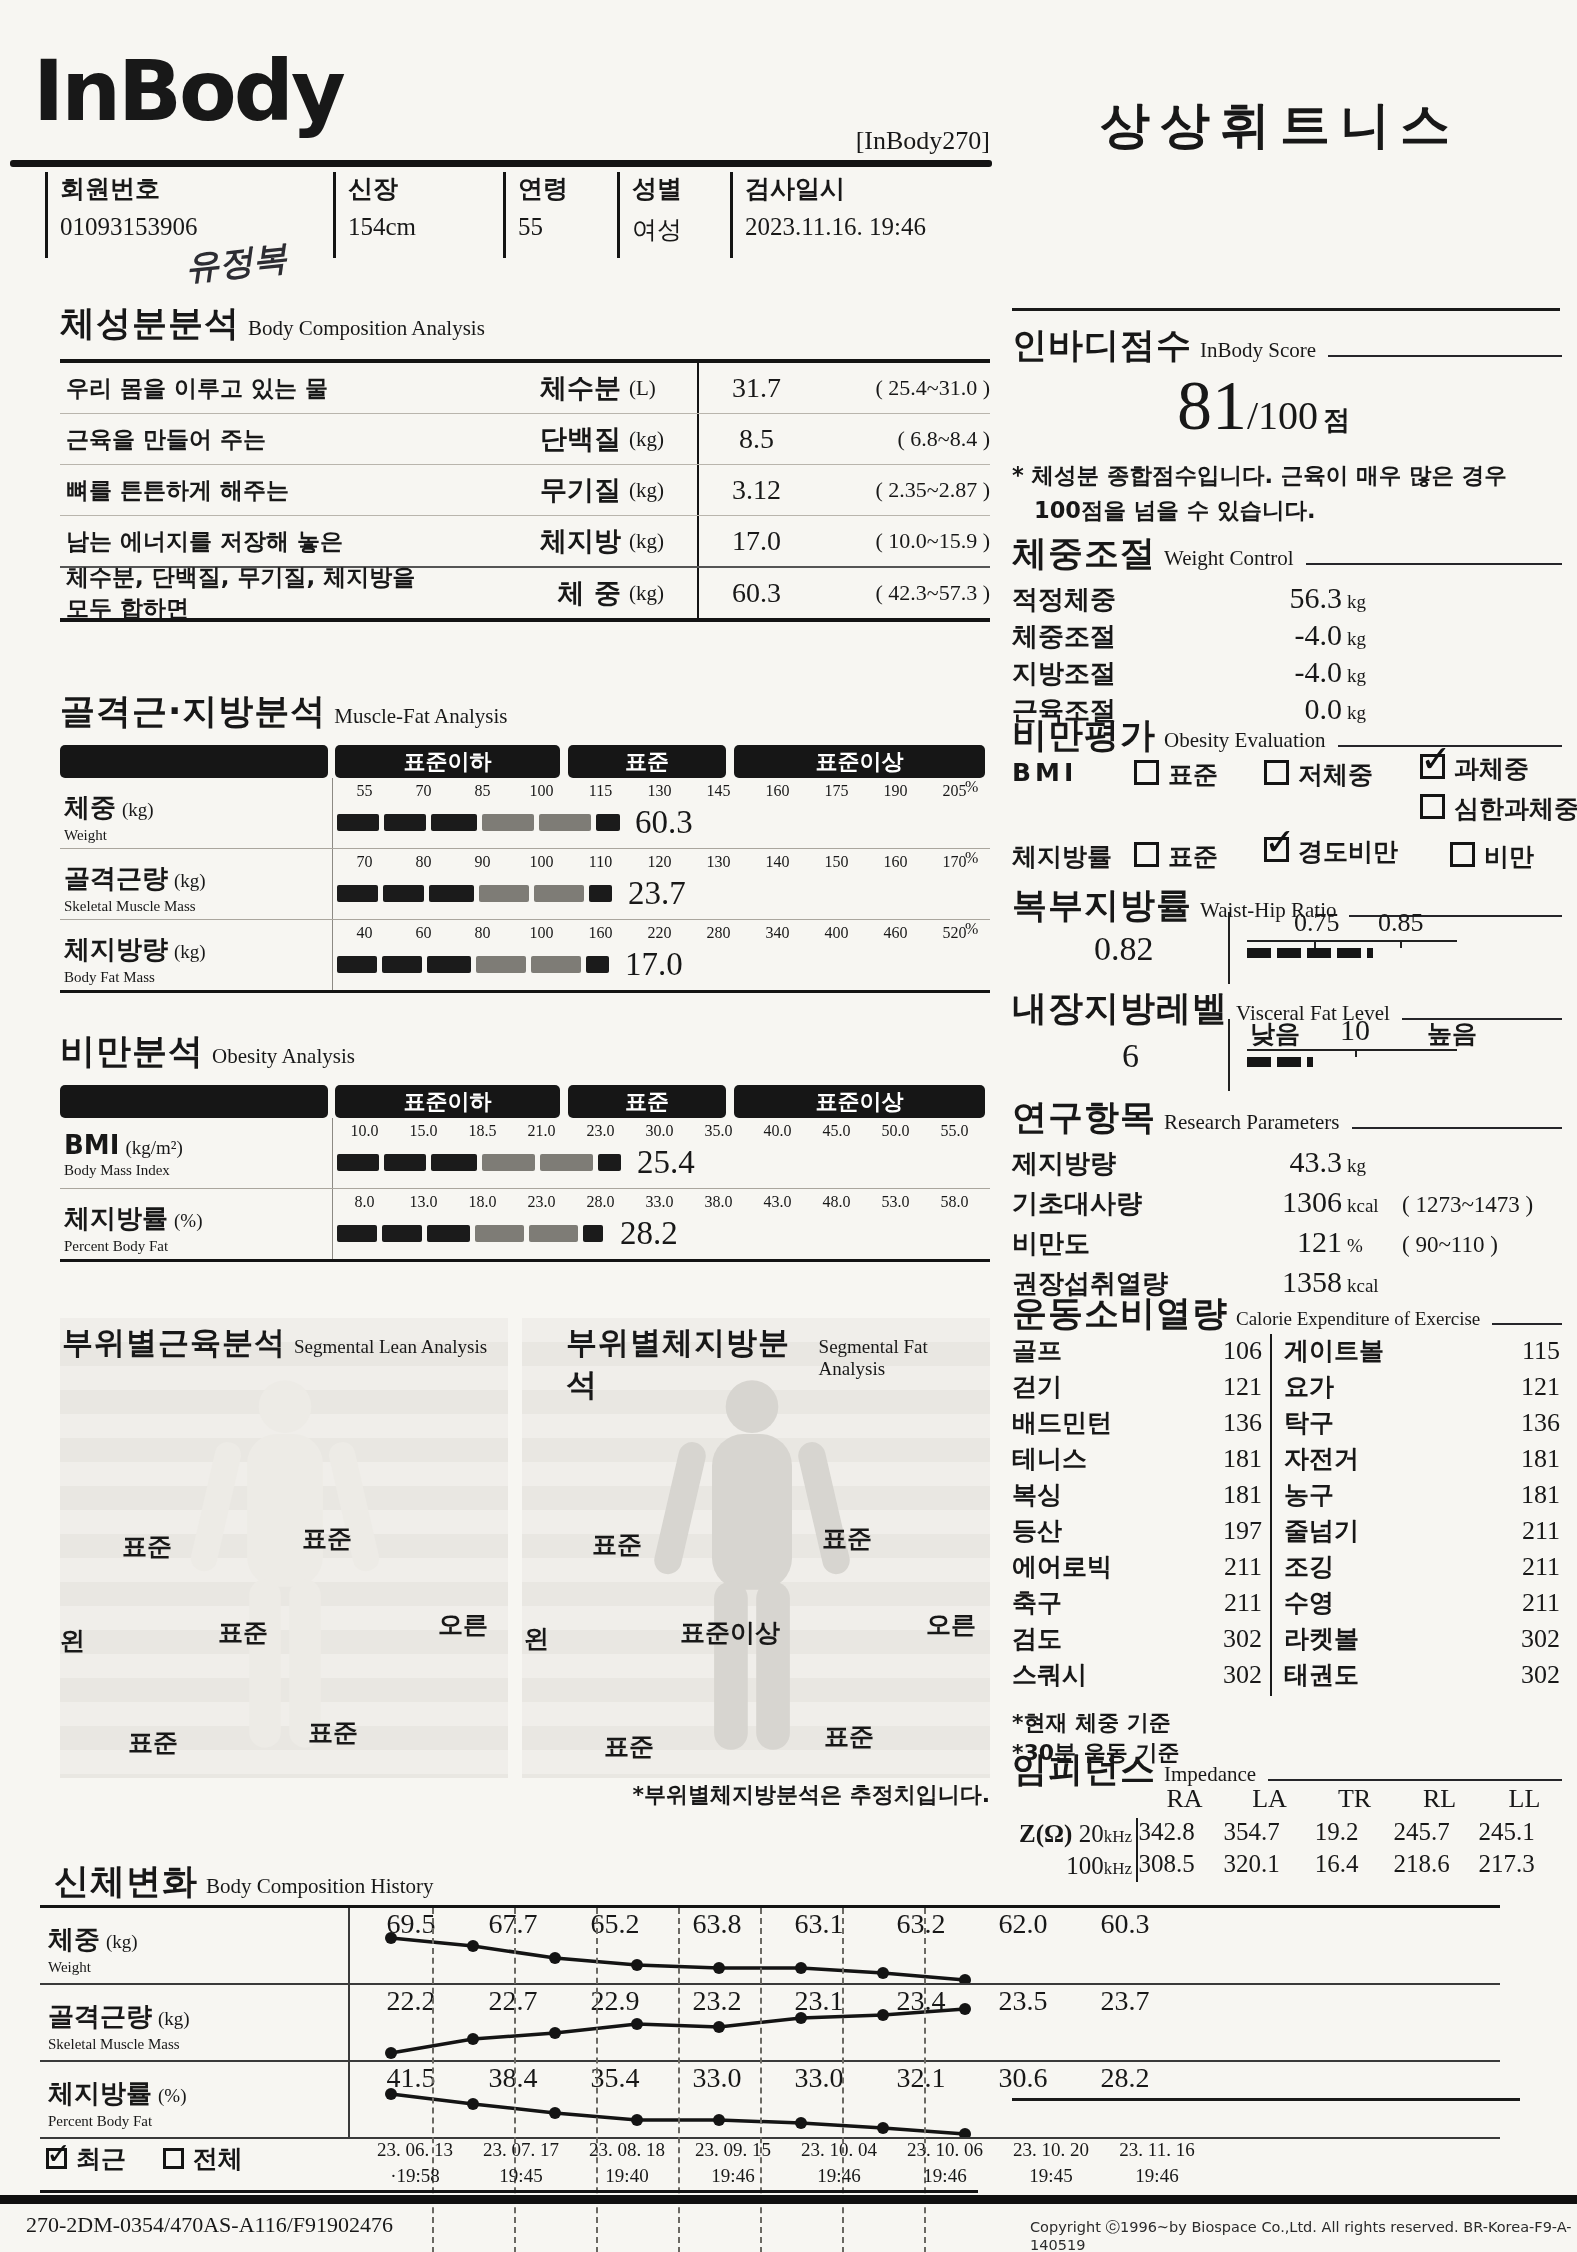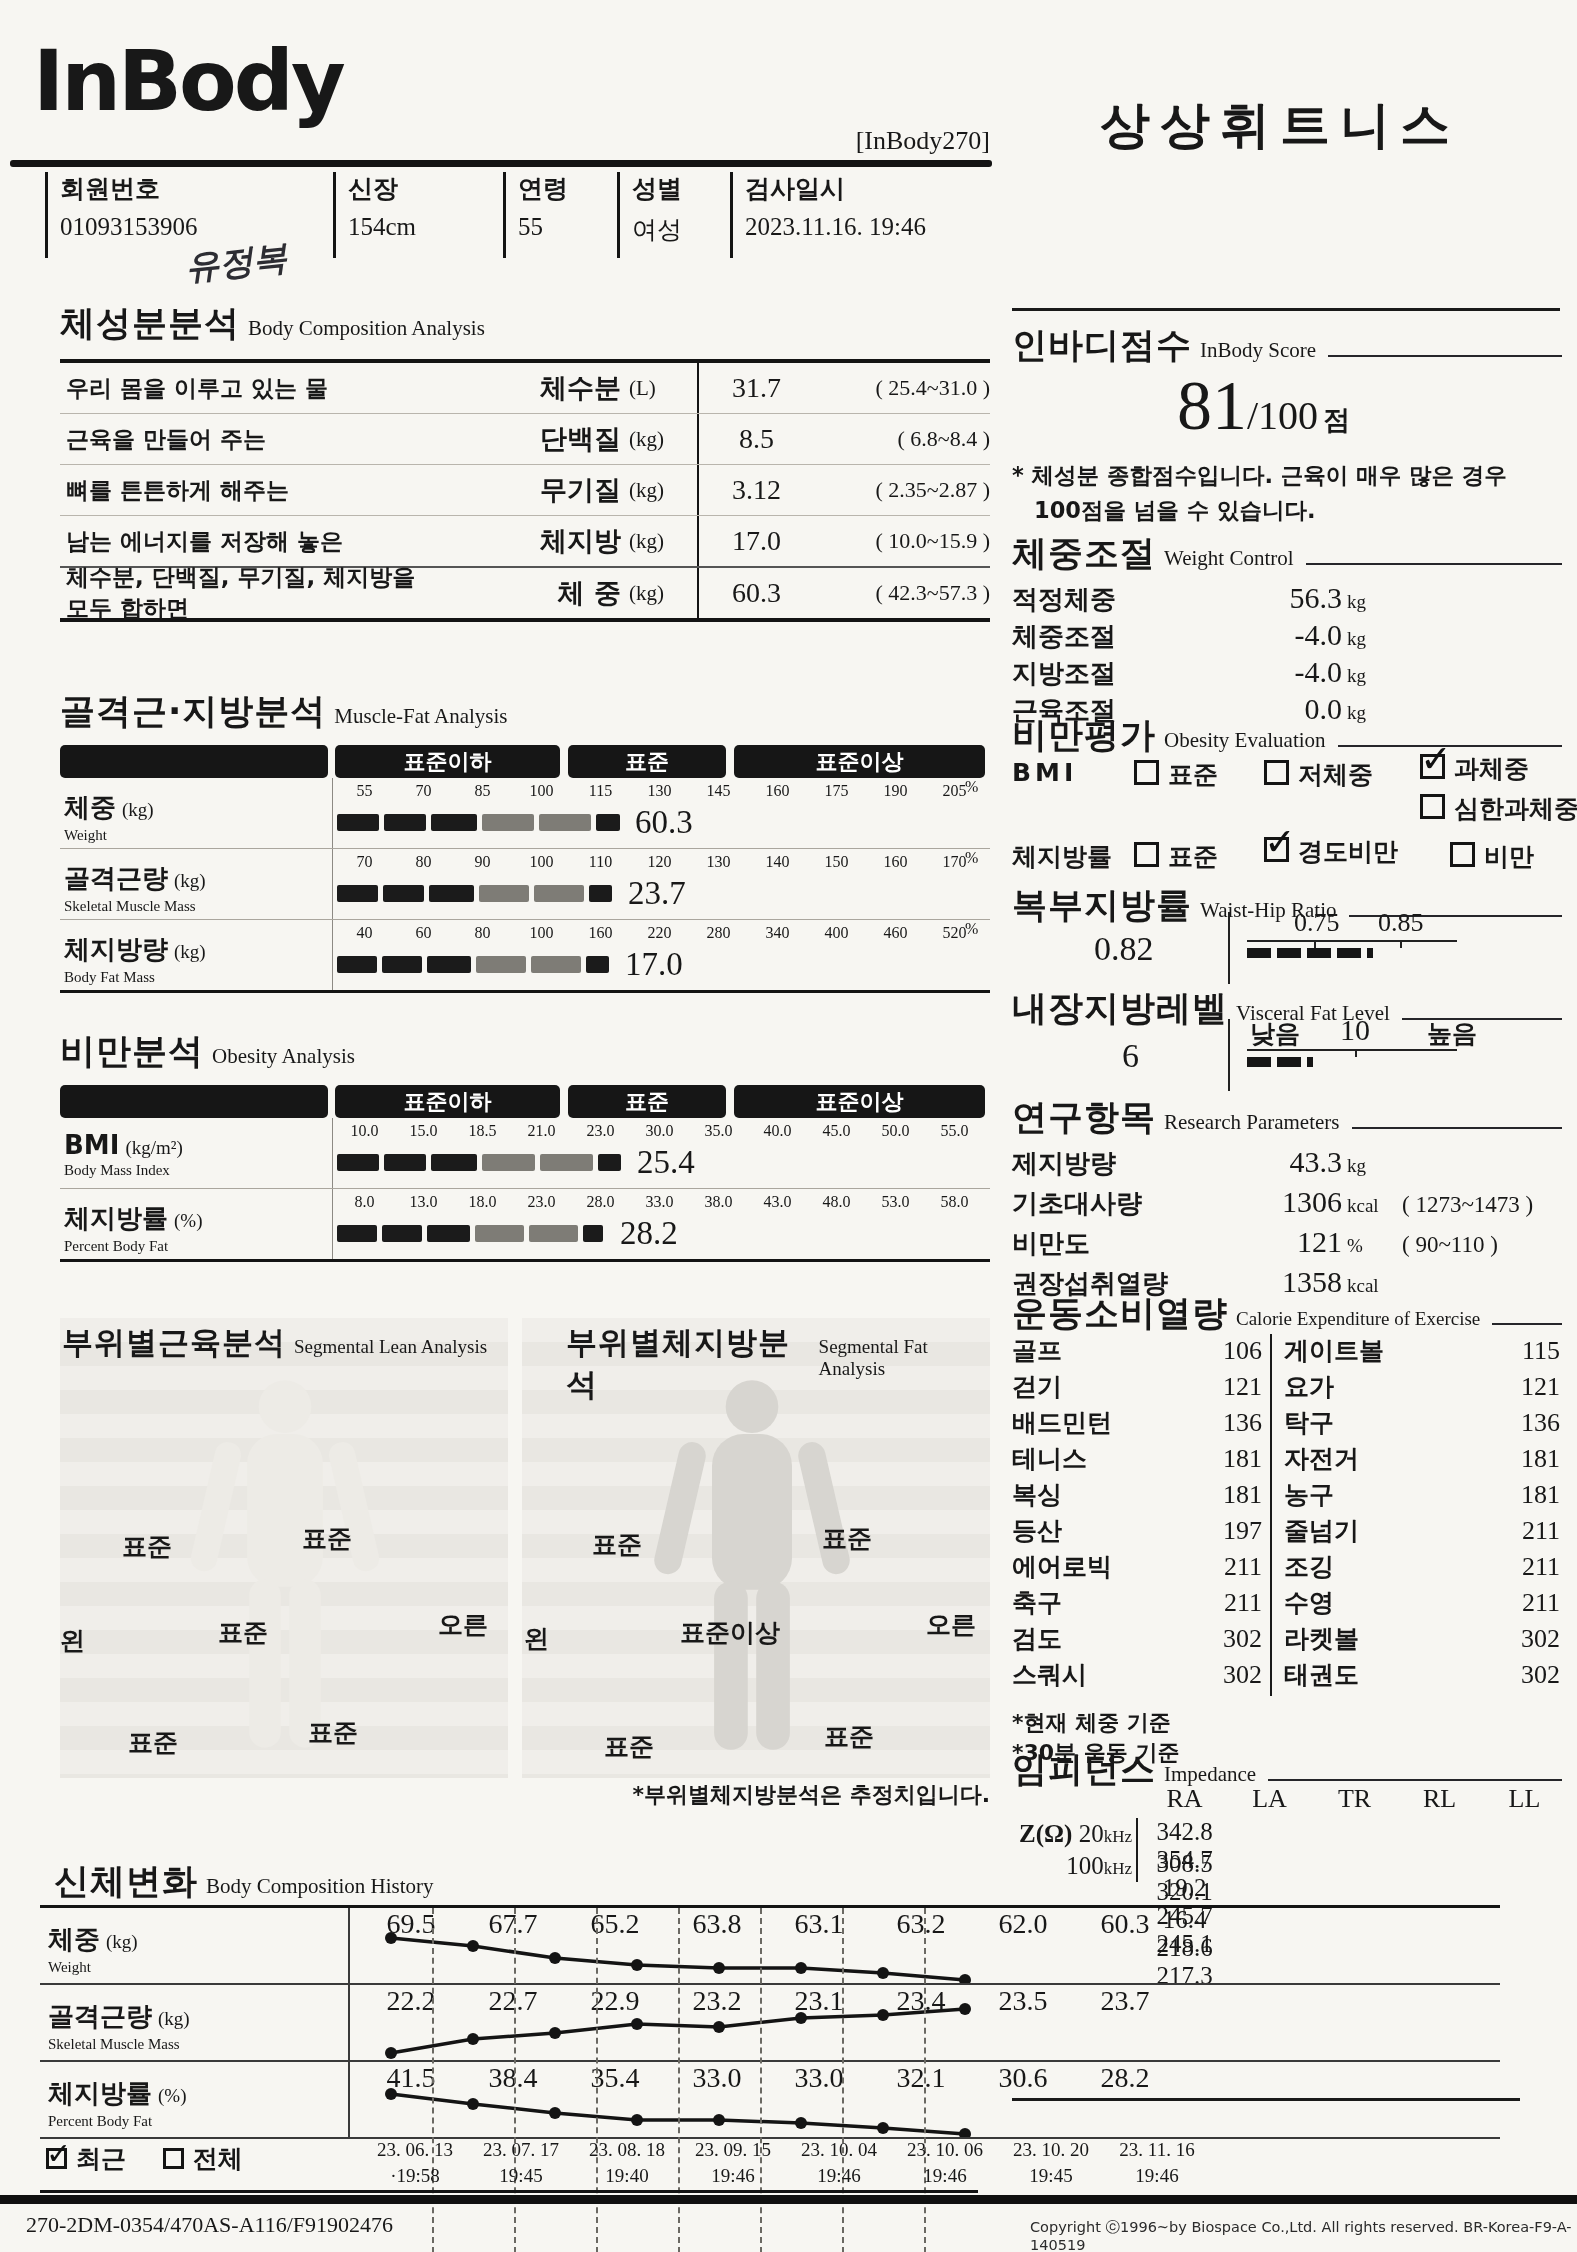--- a/index.html
+++ b/index.html
@@ -2,21 +2,21 @@
 <html><head>
 <meta charset="utf-8">
 <style>
   html,body{margin:0;padding:0;background:#e8e6e2;}
   #page{position:relative;width:1577px;height:2252px;background:#f7f6f2;margin:0 auto;
         font-family:"DejaVu Sans","Liberation Sans",sans-serif;color:#181818;overflow:hidden;}
   .serif{font-family:"Liberation Serif","DejaVu Serif",serif;}
   .abs{position:absolute;}
 
   
-  .logo{left:33px;top:32px;font-size:84px;font-weight:900;letter-spacing:-3px;}
+  .logo{left:33px;top:42px;font-size:84px;font-weight:900;letter-spacing:-3px;}
   .model{left:700px;top:126px;width:290px;text-align:right;font-size:26px;}
   .hdr-rule{left:10px;top:160px;width:982px;height:7px;background:#141414;border-radius:3px;}
   .gym{left:1040px;top:92px;width:480px;text-align:center;font-size:50px;font-weight:700;letter-spacing:10px;}
   .hfield{top:172px;height:86px;border-left:3px solid #141414;padding-left:12px;}
   .hfield .lab{font-size:25px;font-weight:800;}
   .hfield .val{font-size:25px;margin-top:8px;}
   .handwritten{left:185px;top:240px;font-size:34px;font-style:italic;color:#2d2d33;transform:rotate(-6deg);font-weight:600;}
 
   
   .sec-t{display:flex;align-items:baseline;}
@@ -89,21 +89,21 @@
   .gauge-vline{position:absolute;width:2px;background:#222;}
   .gline{position:absolute;height:2px;background:#222;}
   .gtick{position:absolute;width:2px;height:8px;background:#222;}
   .gbar{position:absolute;height:10px;background:repeating-linear-gradient(90deg,#161616 0 24px,#f7f6f2 24px 30px);}
   .ex-row{display:flex;justify-content:space-between;align-items:baseline;height:36px;}
   .ex-row .n{font-size:25px;font-weight:600;}
   .ex-row .c{font-size:26px;}
   .imp-head{position:absolute;left:130px;top:38px;display:flex;}
   .imp-head span{width:85px;text-align:center;font-size:26px;}
   .imp-rowlab{position:absolute;font-size:25px;right:432px;white-space:nowrap;}
-  .imp-vals{position:absolute;left:130px;display:flex;flex-direction:column;}
+  .imp-vals{position:absolute;left:112px;display:flex;}
   .imp-vals span{width:85px;text-align:center;font-size:25px;}
   .khz{font-size:17px;}
 
   
   .hist{left:40px;top:1858px;width:1497px;}
   .hist-top{position:absolute;left:0;top:47px;width:1460px;height:3px;background:#141414;}
   .h-row{position:absolute;left:0;width:1460px;height:75px;border-bottom:2px solid #3a3a3a;}
   .h-lab{position:absolute;left:8px;top:14px;}
   .h-lab .k{font-size:26px;font-weight:800;}
   .h-lab .u{font-size:19px;margin-left:6px;}

